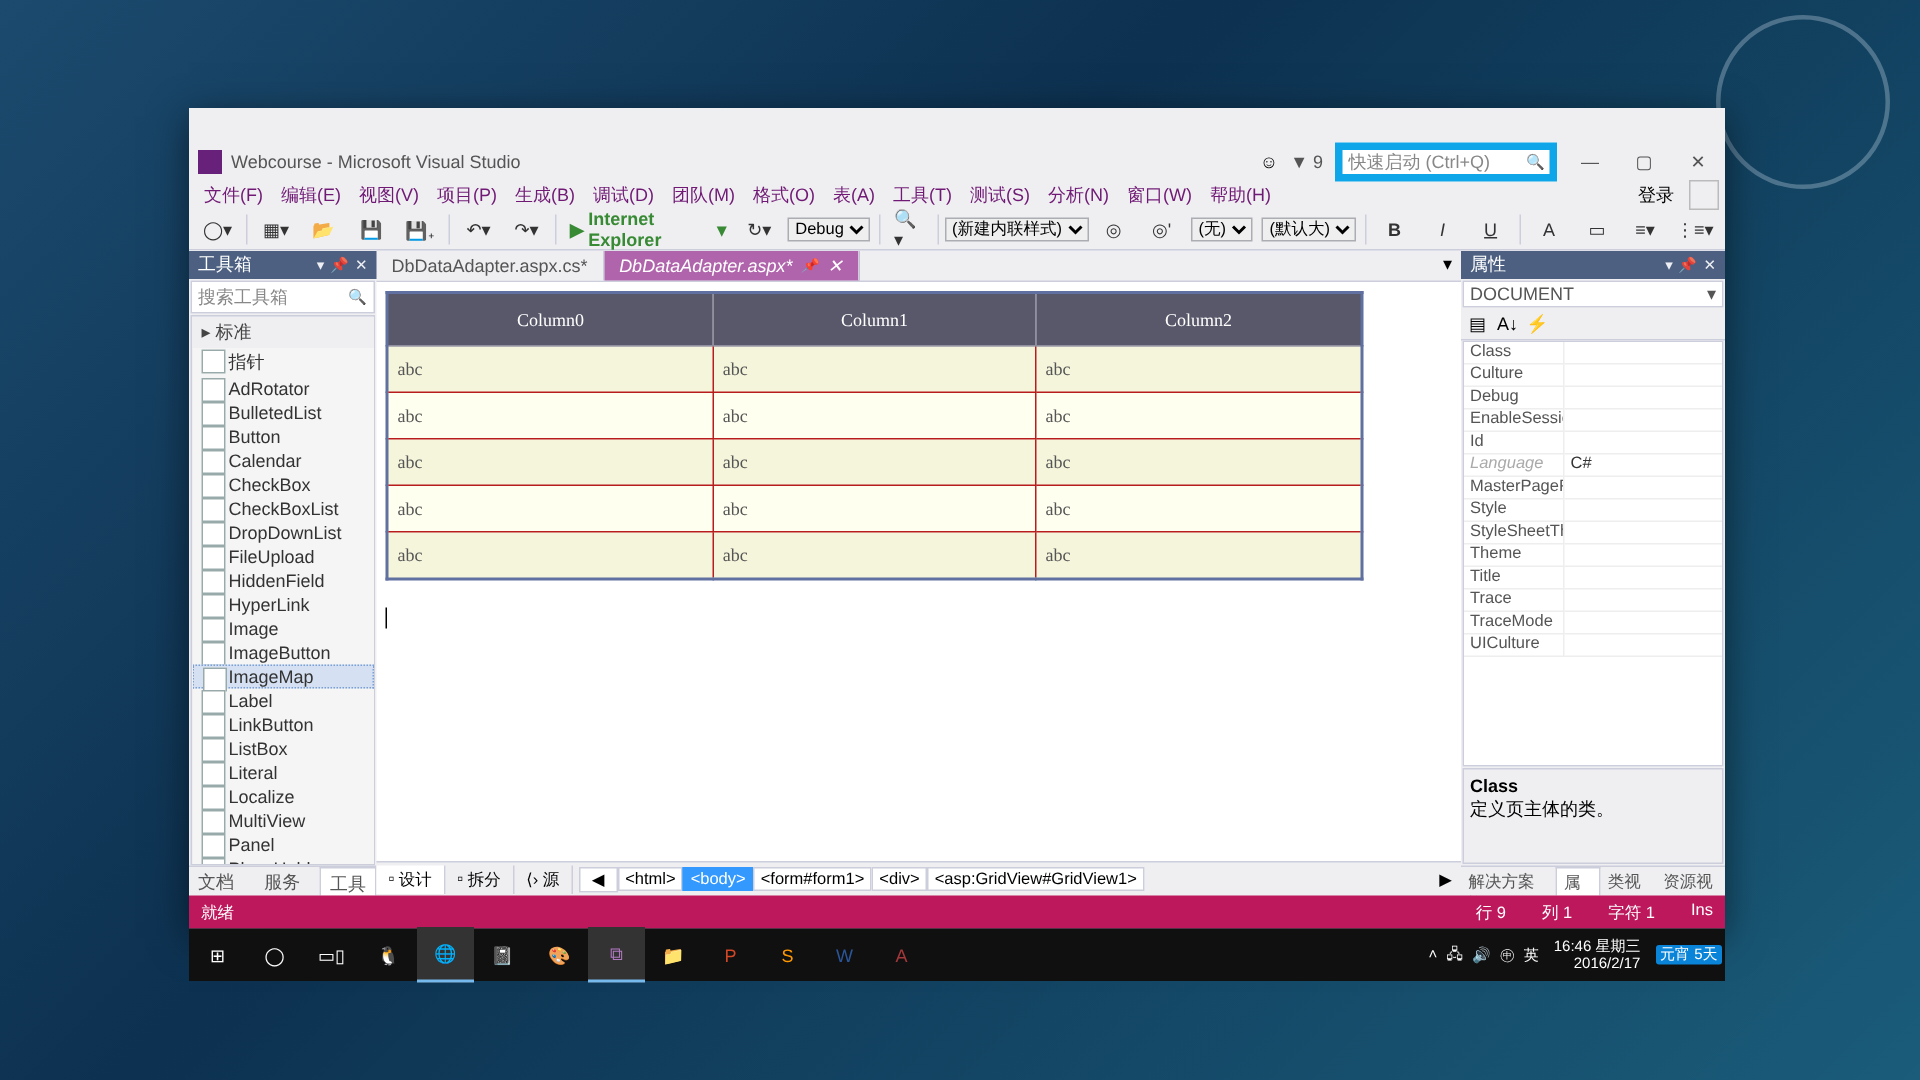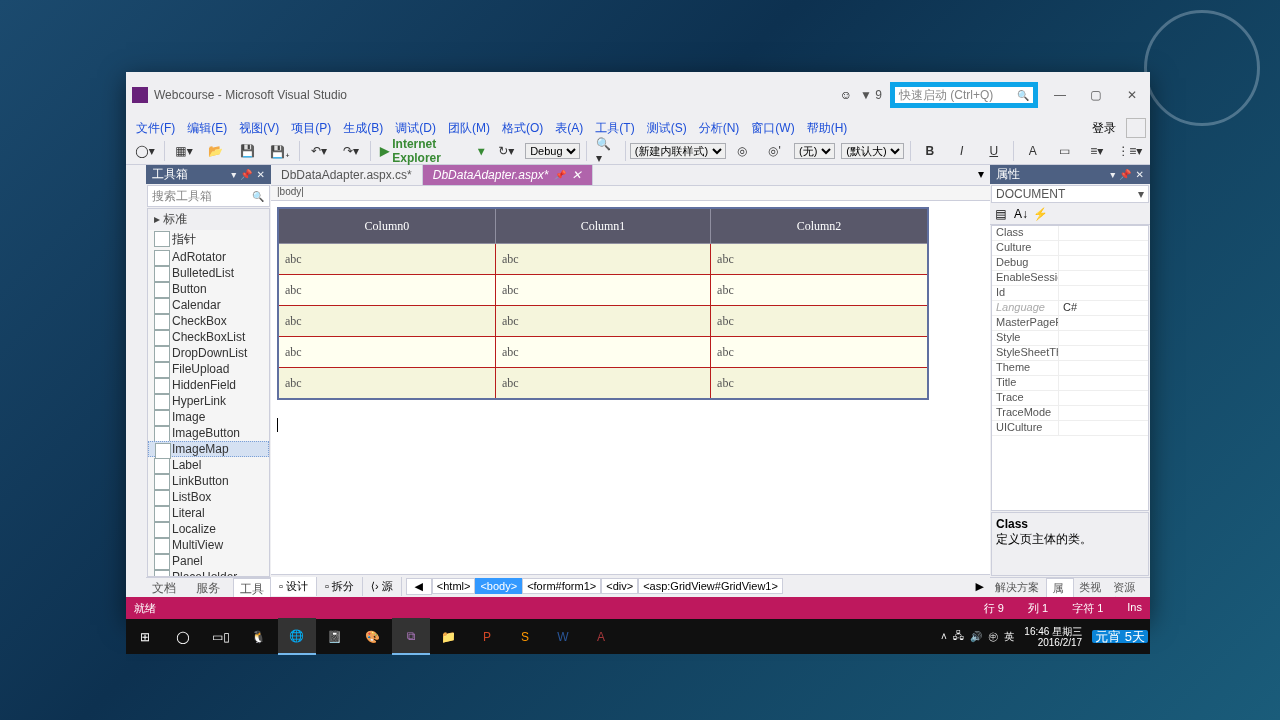--- a/index.html
+++ b/index.html
@@ -1,43 +1,43 @@
 <!DOCTYPE html>
 <html><head>
 <meta charset="utf-8">
 <style>
   html, body { margin:0; padding:0; font-family:"Segoe UI","Microsoft YaHei",sans-serif; font-size:12px; overflow:hidden; }
   .desktop { width:1280px; height:720px; background:linear-gradient(135deg,#1b4a6e 0%,#0d3150 40%,#1a5c7a 100%); position:relative; }
   .watermark { position:absolute; top:10px; right:20px; width:110px; height:110px; border:3px solid rgba(235,245,255,.28); border-radius:50%; display:flex; align-items:center; justify-content:center; color:rgba(235,245,255,.25); font-size:9px; text-align:center; }
 
   .vs-window { position:absolute; left:126px; top:72px; width:1024px; height:547px; background:#efeff2; box-shadow:0 6px 24px rgba(0,0,0,.5); display:flex; flex-direction:column; }
 
-  .titlebar { height:22px; display:flex; align-items:center; padding:12px 4px; background:#efeff2; }
+  .titlebar { height:22px; display:flex; align-items:center; padding:1px 4px; background:#efeff2;margin-top:24px; }
   .titlebar .vs-logo { width:16px; height:16px; background:#68217a; margin:0 6px 0 2px; }
   .titlebar .title { flex:1; color:#555; }
   .titlebar .right { display:flex; align-items:center; gap:8px; }
   .titlebar .notif { color:#555; }
   .titlebar .search { border:5px solid #0ea5e9; background:#fff; width:130px; height:16px; padding:0 4px; color:#888; display:flex; align-items:center; position:relative; }
   .titlebar .search::after { content:"🔍"; position:absolute; right:3px; font-size:10px; color:#888; }
   .winbtn { width:28px; height:18px; display:flex; align-items:center; justify-content:center; color:#555; }
 
   .menubar { height:20px; display:flex; align-items:center; padding:0 4px; }
-  .menubar span.item { padding:2px 6px; color:#1d4ed8; }
+  .menubar span.item { padding:2px 6px; color:#701a75; }
   .menubar .login { margin-left:auto; padding-right:4px; }
   .menubar .userbox { width:18px; height:18px; border:1px solid #bbb; margin-left:6px; }
 
   .toolbar { height:26px; display:flex; align-items:center; padding:0 4px; border-bottom:1px solid #cccedb; gap:2px; }
   .tb { height:20px; min-width:20px; padding:0 4px; display:flex; align-items:center; justify-content:center; color:#333; border:1px solid transparent; }
   .tb.sep { width:1px; min-width:1px; background:#cccedb; border:none; padding:0; margin:0 2px; }
   .tb.run { color:#388a34; font-weight:bold; gap:3px; }
   .tb select, .tb input { font-size:11px; border:1px solid #abadb3; height:16px; }
 
   .client { flex:1; display:flex; min-height:0; }
 
-  .toolpane { width:125px; display:flex; flex-direction:column; background:#efeff2;padding-left:20px; }
+  .toolpane { width:125px; display:flex; flex-direction:column; background:#efeff2; }
   .pane-title { height:19px; background:#4d6082; color:#fff; display:flex; align-items:center; padding:0 6px; position:relative; }
   .pane-title .pt-actions { margin-left:auto; display:flex; gap:4px; font-size:10px; opacity:.9; }
   .pane-title .pt-actions span { cursor:default; }
   .searchbox { height:20px; border:1px solid #cccedb; margin:1px; display:flex; align-items:center; padding:0 4px; color:#888; position:relative; background:#fff; }
   .searchbox::after { content:"🔍"; position:absolute; right:4px; font-size:10px; }
   .toolbox-list { flex:1; overflow:auto; border:1px solid #cccedb; margin:0 1px; background:#f5f5f5; }
   .tbx-group { padding:2px 6px; background:#efeff2; color:#444; }
   .tbx-item { padding:1px 6px 1px 24px; position:relative; color:#333; white-space:nowrap; }
   .tbx-item.sel { background:#d5e1f2; border:1px dotted #7a9fd6; padding:0px 5px 0px 23px; }
   .tbx-item .ticon { position:absolute; left:6px; top:1px; width:14px; height:14px; border:1px solid #9aa; background:#fff; font-size:9px; line-height:12px; text-align:center; }
@@ -62,21 +62,21 @@
   .cursor { display:inline-block; width:1px; height:14px; background:#000; margin-top:18px; }
 
   .viewswitch { height:22px; display:flex; align-items:center; border-top:1px solid #cccedb; background:#efeff2; font-size:11px; }
   .viewswitch .vs-btn { padding:2px 8px; display:flex; align-items:center; gap:3px; border-right:1px solid #cccedb; }
   .viewswitch .vs-btn.active { background:#fff; }
   .breadcrumb { display:flex; align-items:center; gap:0; margin-left:4px; }
   .breadcrumb span { padding:1px 4px; border:1px solid #cccedb; background:#fff; }
   .breadcrumb span.sel { background:#3399ff; color:#fff; border-color:#3399ff; }
   .breadcrumb .nav { width:16px; text-align:center; }
 
-  .proppane { width:160px; display:flex; flex-direction:column; background:#efeff2; }
+  .proppane { width:176px; display:flex; flex-direction:column; background:#efeff2; }
   .prop-combo { border:1px solid #cccedb; margin:1px; padding:1px 4px; background:#fff; color:#555; position:relative; }
   .prop-combo::after { content:"▾"; position:absolute; right:4px; }
   .prop-toolbar { height:20px; display:flex; align-items:center; padding:0 2px; gap:2px; border-bottom:1px solid #cccedb; }
   .prop-toolbar span { width:18px; text-align:center; }
   .prop-grid { flex:1; background:#fff; border:1px solid #cccedb; margin:0 1px; overflow:auto; }
   .prop-row { display:flex; height:15px; font-size:11px; }
   .prop-row .pk { width:62px; padding-left:4px; color:#555; border-bottom:1px solid #eee; border-right:1px solid #eee; overflow:hidden; }
   .prop-row.dim .pk { color:#aaa;font-style:italic; }
   .prop-row .pv { flex:1; padding-left:4px; color:#333; border-bottom:1px solid #eee; }
   .prop-desc { height:54px; border:1px solid #cccedb; margin:1px; padding:4px; background:#efeff2; }
@@ -86,21 +86,21 @@
   .prop-subtabs span.active { background:#fff; border:1px solid #cccedb; border-bottom:none; }
 
   .statusbar { height:22px; background:#be185d; color:#fff; display:flex; align-items:center; padding:0 8px; font-size:11px; }
   .statusbar .sb-right { margin-left:auto; display:flex; gap:24px; }
 
   .taskbar { position:absolute; left:126px; bottom:66px; width:1024px; height:35px; background:#101010; display:flex; align-items:center; }
   .tb-btn { width:38px; height:35px; display:flex; align-items:center; justify-content:center; color:#fff; }
   .tb-btn.active { background:#333; border-bottom:2px solid #76b9ed; }
   .tb-right { margin-left:auto; display:flex; align-items:center; color:#fff; font-size:10px; padding-right:2px; gap:6px; }
   .tb-right .clock { text-align:right; line-height:11px; padding:0 4px; }
-  .tb-right .badge { background:#0a84d8; padding:0 3px; font-size:13px; border-radius:2px; line-height:13px; }
+  .tb-right .badge { background:#0a84d8; padding:0 3px; font-size:10px; border-radius:2px; line-height:13px; }
 </style>
 </head>
 <body>
 
 <div class="desktop">
   <div class="watermark"></div>
 
   <div class="vs-window">
     <div class="titlebar">
       <div class="vs-logo"></div>
@@ -230,21 +230,20 @@
           <span class="doc-tab">
               <span>DbDataAdapter.aspx.cs*</span>
             </span>
           <span class="doc-tab preview active">
               <span>DbDataAdapter.aspx*</span>
               <span class="pin">📌</span>
               <span class="close">✕</span>
             </span>
           <span style="margin-left:auto;padding:2px 6px">▾</span>
         </div>
-        <div class="crumb">|body|</div>
         <div class="designer">
           <table class="gridview" id="gv">
               <tbody>
                 <tr>
                   <th>Column0</th>
                   <th>Column1</th>
                   <th>Column2</th>
                 </tr>
                 <tr>
                   <td>abc</td>

